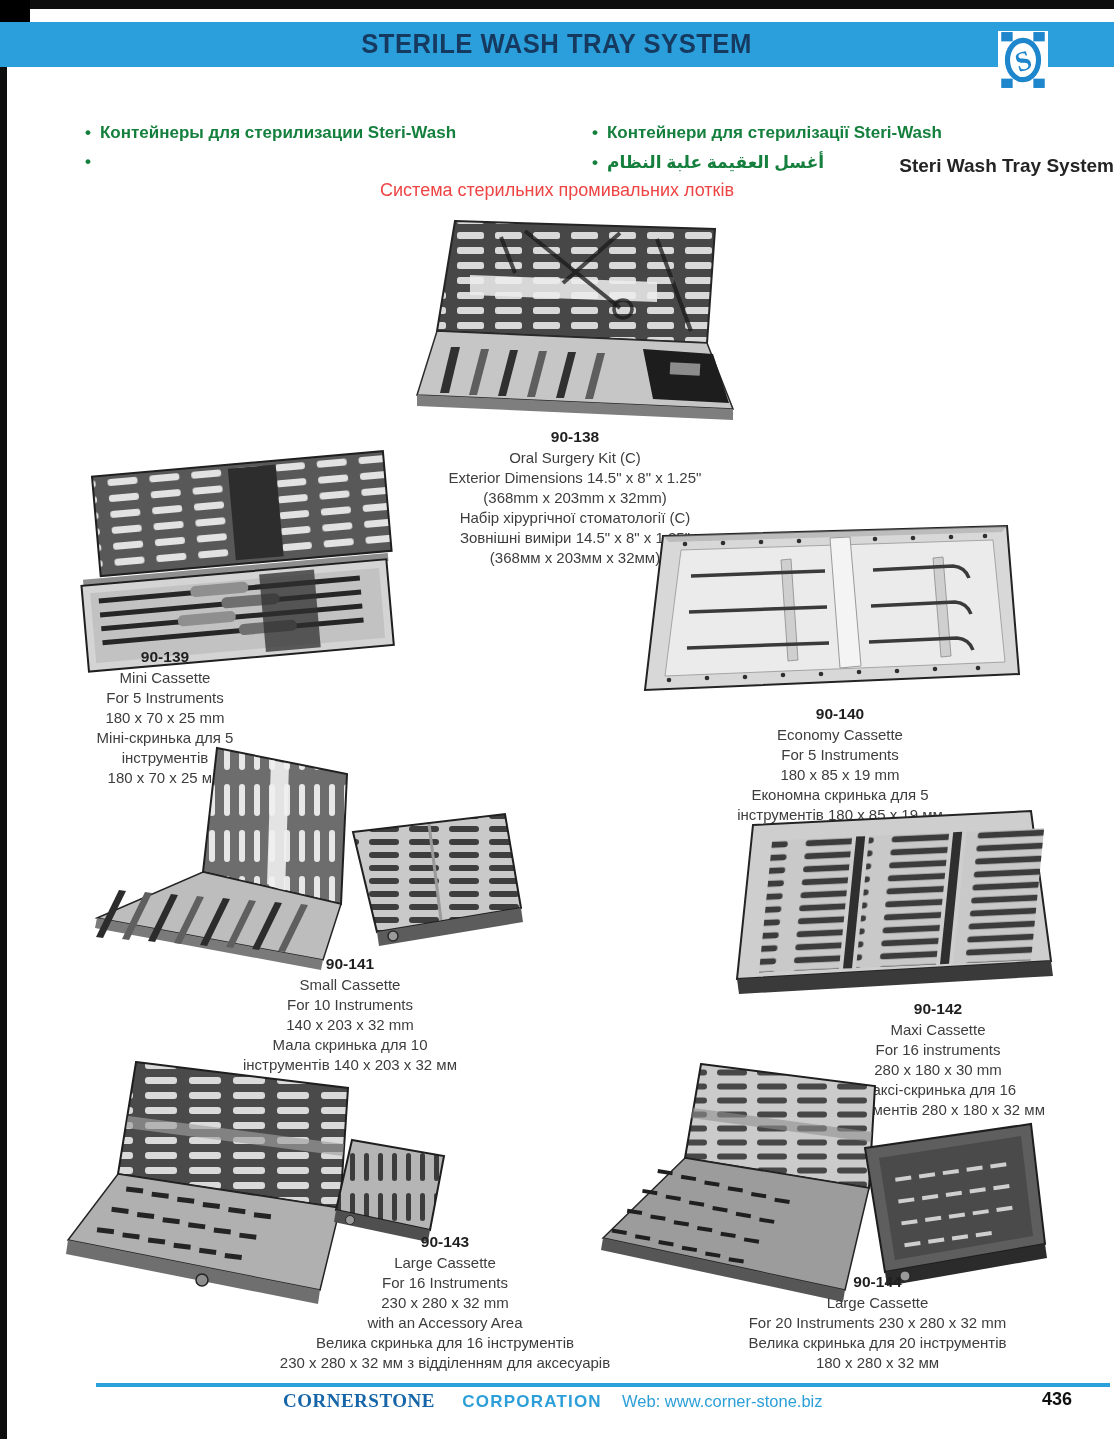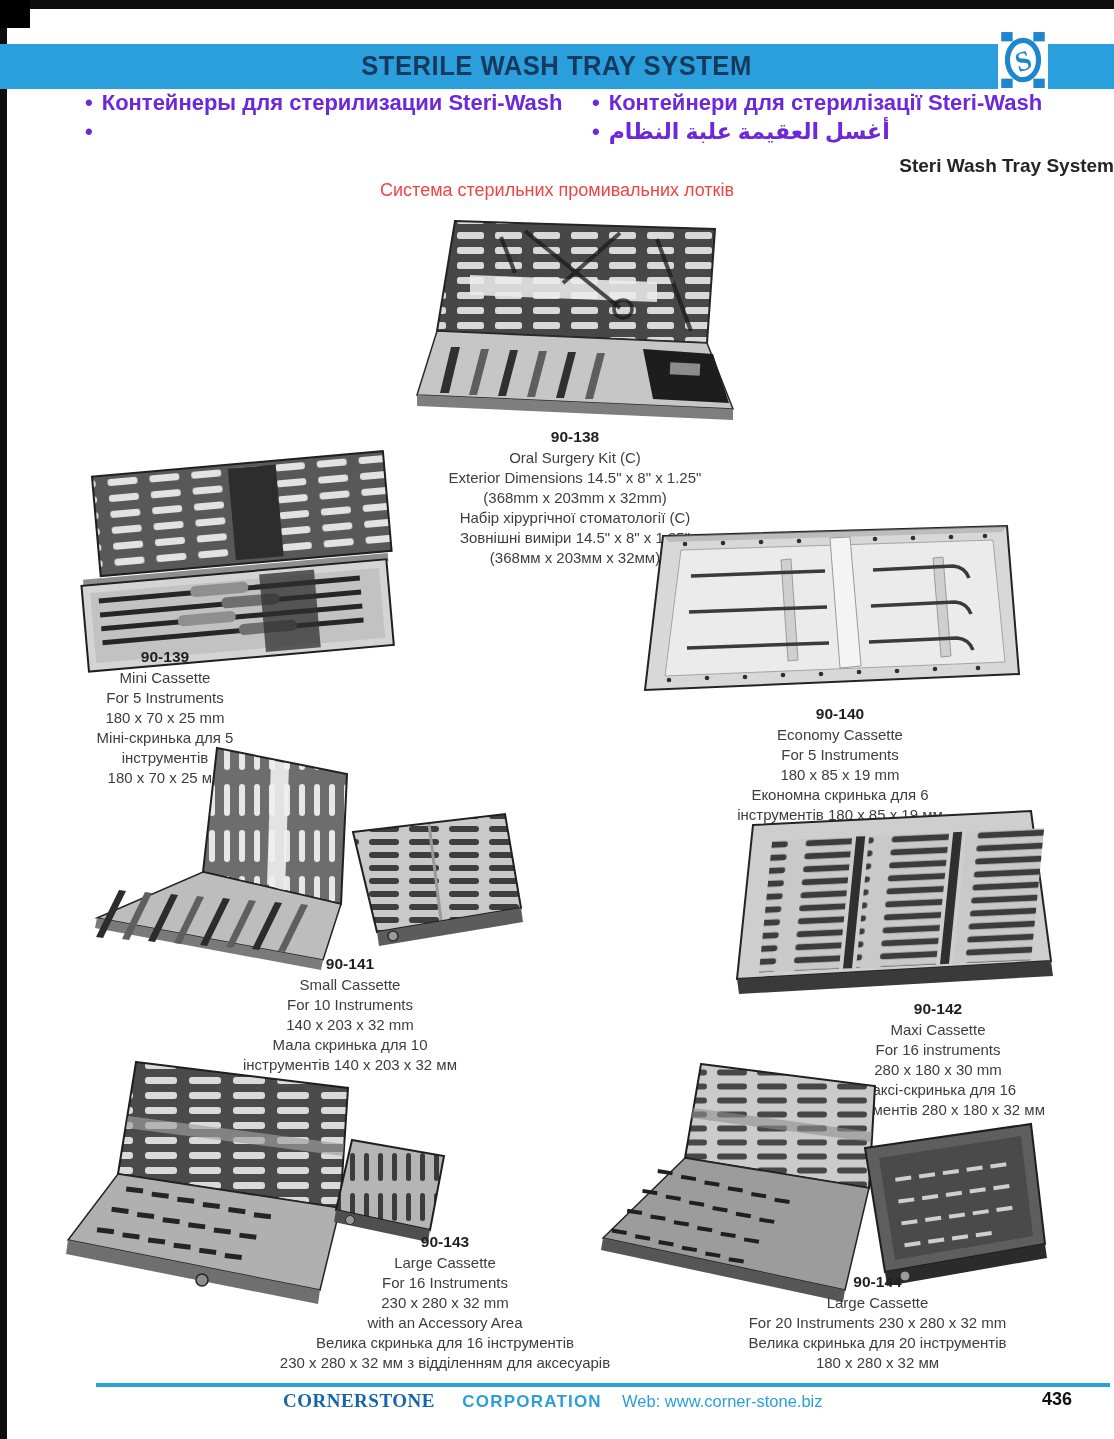--- a/index.html
+++ b/index.html
@@ -2,27 +2,27 @@
 <html><head>
 <meta charset="utf-8">
 <style>
   html,body{margin:0;padding:0;background:#e8e8e8;}
   .page{position:relative;width:1114px;height:1439px;background:#ffffff;overflow:hidden;
         font-family:"Liberation Sans","DejaVu Sans",sans-serif;color:#222;}
   .edge-top{position:absolute;left:0;top:0;width:1114px;height:9px;background:#0e0e0e;}
   .edge-left{position:absolute;left:0;top:0;width:7px;height:1439px;background:#0e0e0e;}
   .edge-corner{position:absolute;left:0;top:0;width:30px;height:28px;background:#000;}
 
-  .band{position:absolute;left:0;top:44px;width:1114px;height:45px;background:#2b9fdb;
+  .band{position:absolute;left:0;top:22px;width:1114px;height:45px;background:#2b9fdb;
         display:flex;align-items:center;justify-content:center;}
   .band-title{font-weight:700;font-size:27px;letter-spacing:.5px;color:#16395f;transform:scaleX(.95);}
   .logo{position:absolute;left:998px;top:31px;width:50px;height:58px;background:#fff;}
   .logo svg{display:block;width:100%;height:100%;}
 
-  .bullet-line{position:absolute;font-weight:700;font-size:22px;color:#6d28d9;white-space:nowrap;}
+  .bullet-line{position:absolute;font-weight:700;font-size:17px;color:#15803d;white-space:nowrap;margin-top:33px;}
   .bullet-line .b{display:inline-block;margin-right:9px;}
 
   .page-title-1{position:absolute;left:0;top:155px;width:1114px;text-align:right;
                 font-weight:700;font-size:19px;color:#242424;}
   .page-title-2{position:absolute;left:0;top:180px;width:1114px;text-align:center;
                 font-size:18px;color:#ef4444;}
 
   .photo{position:absolute;}
   .photo svg{display:block;width:100%;height:100%;}
 
@@ -192,21 +192,21 @@
       <polygon points="197,18 217,17 228,146 207,148" fill="#f4f4f4" stroke="#9a9a9a" stroke-width="1"></polygon>
       <path d="M58,56 L192,51 M56,92 L194,87 M54,128 L196,123" stroke="#3a3a3a" stroke-width="3.5" fill="none"></path>
       <path d="M240,50 L320,46 q12,1 16,12 M238,86 L322,82 q12,1 16,12 M236,122 L324,118 q12,1 16,12" stroke="#3a3a3a" stroke-width="3.5" fill="none"></path>
     </svg>
   </div>
   <div class="caption" id="cap-140">
     <div class="code">90-140</div>
     <div>Economy Cassette</div>
     <div>For 5 Instruments</div>
     <div>180 x 85 x 19 mm</div>
-    <div>Економна скринька для 6</div>
+    <div>Економна скринька для 5</div>
     <div>інструментів 180 x 85 x 19 мм</div>
   </div>
 
   <div class="photo" id="img-141">
     <svg viewBox="0 0 455 238">
       <defs>
         <pattern id="s141v" width="15" height="46" patternUnits="userSpaceOnUse">
           <rect width="15" height="46" fill="#6d6d6d"></rect>
             <rect x="4" y="6" width="6" height="32" rx="3" fill="#e7e7e7"></rect>
         </pattern>

